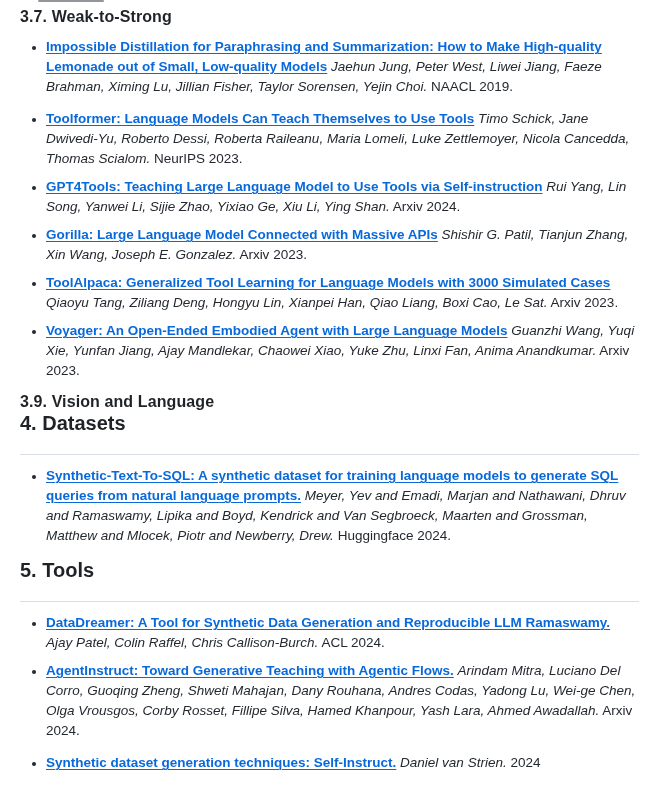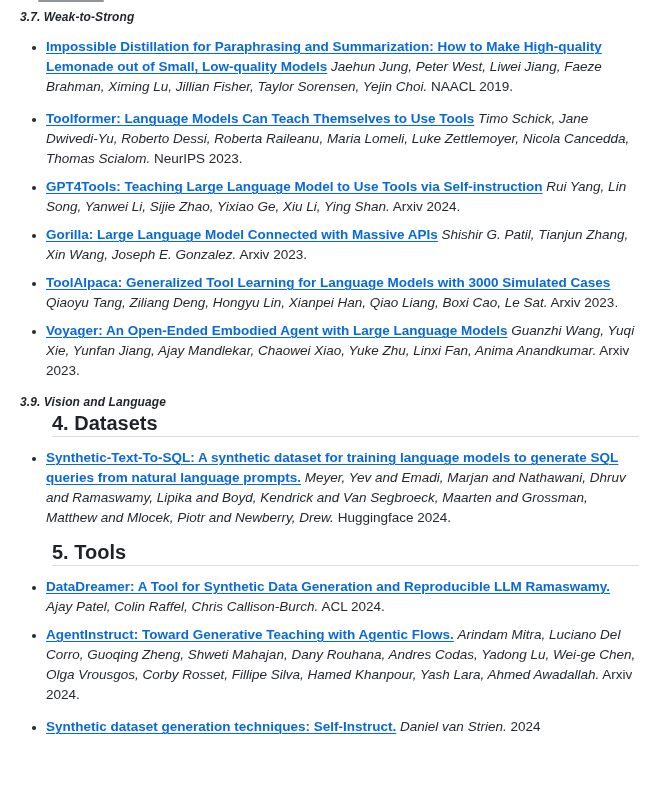--- a/index.html
+++ b/index.html
@@ -29,31 +29,29 @@
     background: #3a3f45;
     opacity: 0.55;
     border-radius: 1px;
   }
   h2, h3 {
     color: var(--heading);
     font-weight: 700;
     margin: 0;
   }
   h3 {
-    font-size: 12px;
+    font-size: 16px;
     line-height: 18px;
     letter-spacing: 0.1px;
-    font-style: italic;
   }
   h2 {
     font-size: 20px;
     line-height: 24px;
-    padding-bottom: 1px;
+    padding-bottom: 19px;
     border-bottom: 1px solid var(--rule);
-    margin-left: 32px;
   }
   ul {
     margin: 11px 0 12px 0;
     padding-left: 26px;
     list-style: disc;
   }
   li {
     font-size: 13.5px;
     line-height: 20px;
     color: var(--body);

